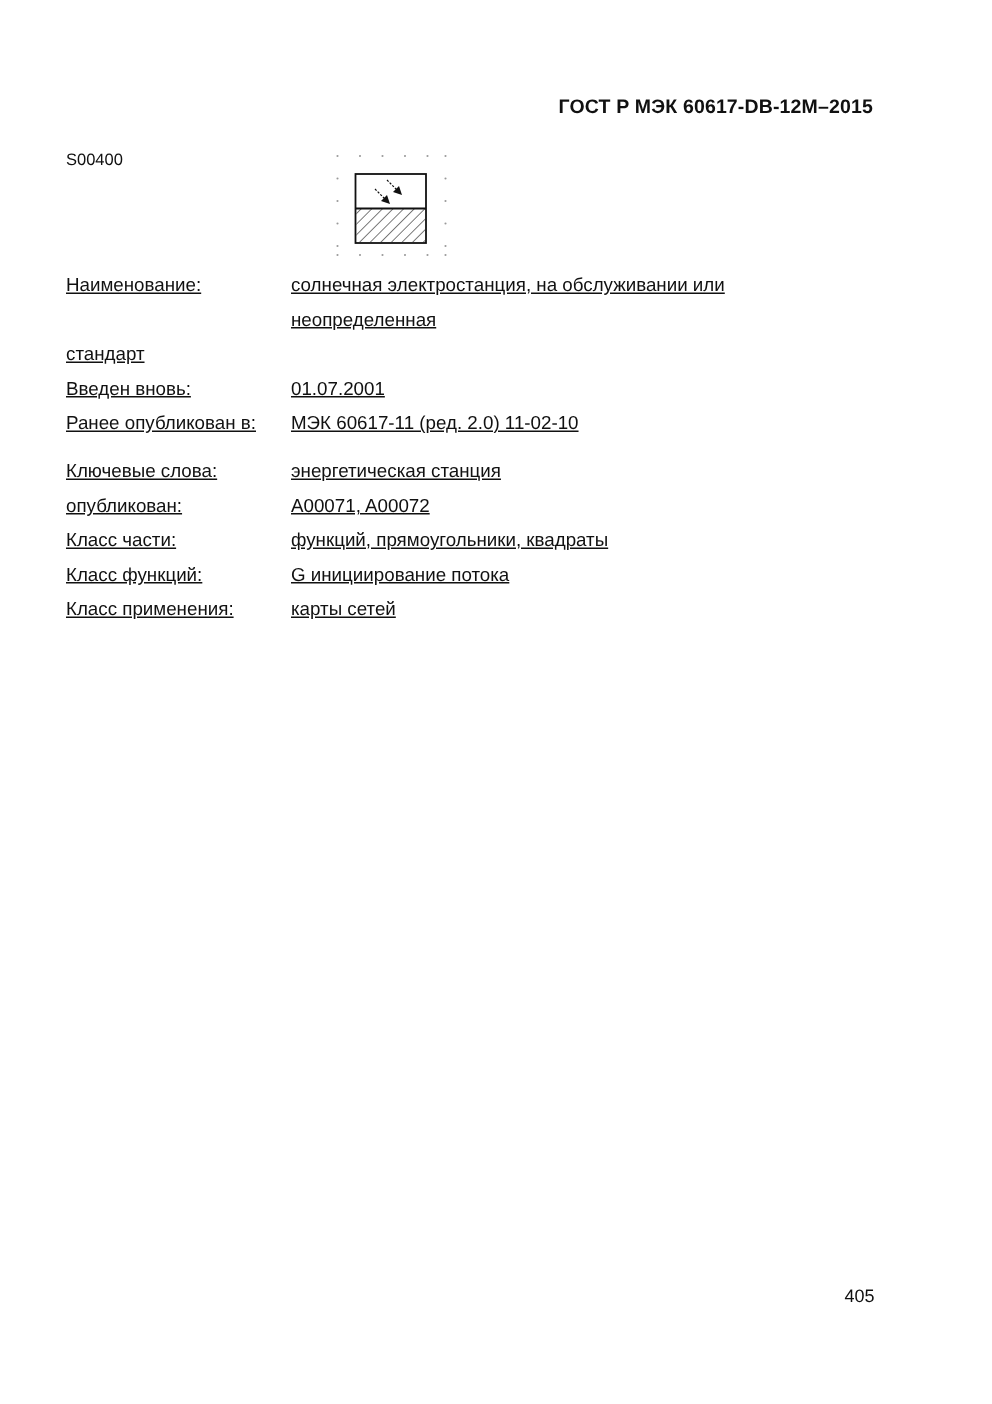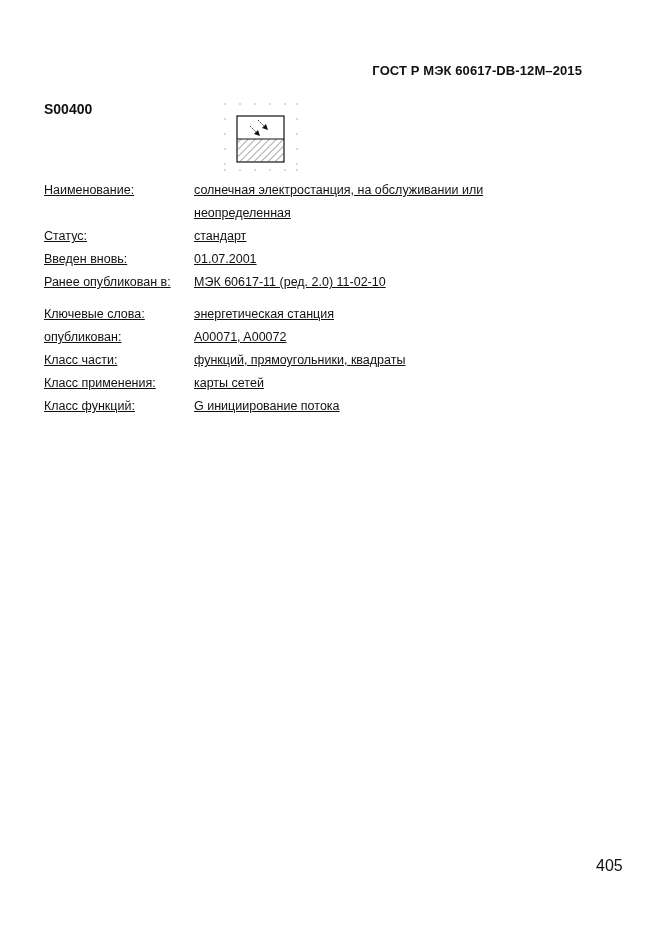--- a/index.html
+++ b/index.html
@@ -6,35 +6,35 @@
     body {
       width: 661px; height: 936px; position: relative; overflow: hidden;
       font-family: "Liberation Sans", sans-serif; color: #111111;
     }
     .header {
       position: absolute; top: 63px; right: 79px;
       font-size: 13px; font-weight: bold; letter-spacing: 0.1px;
     }
     .symbol-id {
       position: absolute; top: 101px; left: 44px;
-      font-size: 14px; font-weight: bold;
+      font-size: 11px; font-weight: normal;
     }
     .symbol-figure {
       position: absolute; top: 101px; left: 222px; width: 78px; height: 72px;
     }
     .rows {
       position: absolute; left: 44px; top: 179px; width: 560px;
       font-size: 12.5px;
     }
     .row { display: flex; line-height: 23px; }
     .row .label { width: 150px; flex: none; text-decoration: underline; }
     .row .value { flex: 1; text-decoration: underline; }
     .gap { height: 9px; }
     .page-number {
-      position: absolute; top: 857px; left: 596px; font-size: 16px;
+      position: absolute; top: 857px; left: 563px; font-size: 12px;
     }
   </style>
 </head>
 <body>
 
 <div class="header">ГОСТ Р МЭК 60617-DB-12M–2015</div>
 
 <div class="symbol-id">S00400</div>
 
 <div class="symbol-figure">
@@ -78,21 +78,20 @@
 
 <div class="rows">
   <div class="row">
     <div class="label">Наименование:</div>
     <div class="value">
       <div>солнечная электростанция, на обслуживании или</div>
       <div>неопределенная</div>
     </div>
   </div>
   <div class="row">
-    <div class="label">Статус:</div>
     <div class="value">стандарт</div>
   </div>
   <div class="row">
     <div class="label">Введен вновь:</div>
     <div class="value">01.07.2001</div>
   </div>
   <div class="row">
     <div class="label">Ранее опубликован в:</div>
     <div class="value">МЭК 60617-11 (ред. 2.0) 11-02-10</div>
   </div>
@@ -107,22 +106,22 @@
     <div class="label">
       <div>опубликован:</div>
     </div>
     <div class="value">A00071, A00072</div>
   </div>
   <div class="row">
     <div class="label">Класс части:</div>
     <div class="value">функций, прямоугольники, квадраты</div>
   </div>
   <div class="row">
+    <div class="label">Класс функций:</div>
+    <div class="value">G инициирование потока</div>
+  </div>
+  <div class="row">
     <div class="label">Класс применения:</div>
     <div class="value">карты сетей</div>
-  </div>
-  <div class="row">
-    <div class="label">Класс функций:</div>
-    <div class="value">G инициирование потока</div>
   </div>
 </div>
 
 <div class="page-number">405</div>
 
 </body></html>

